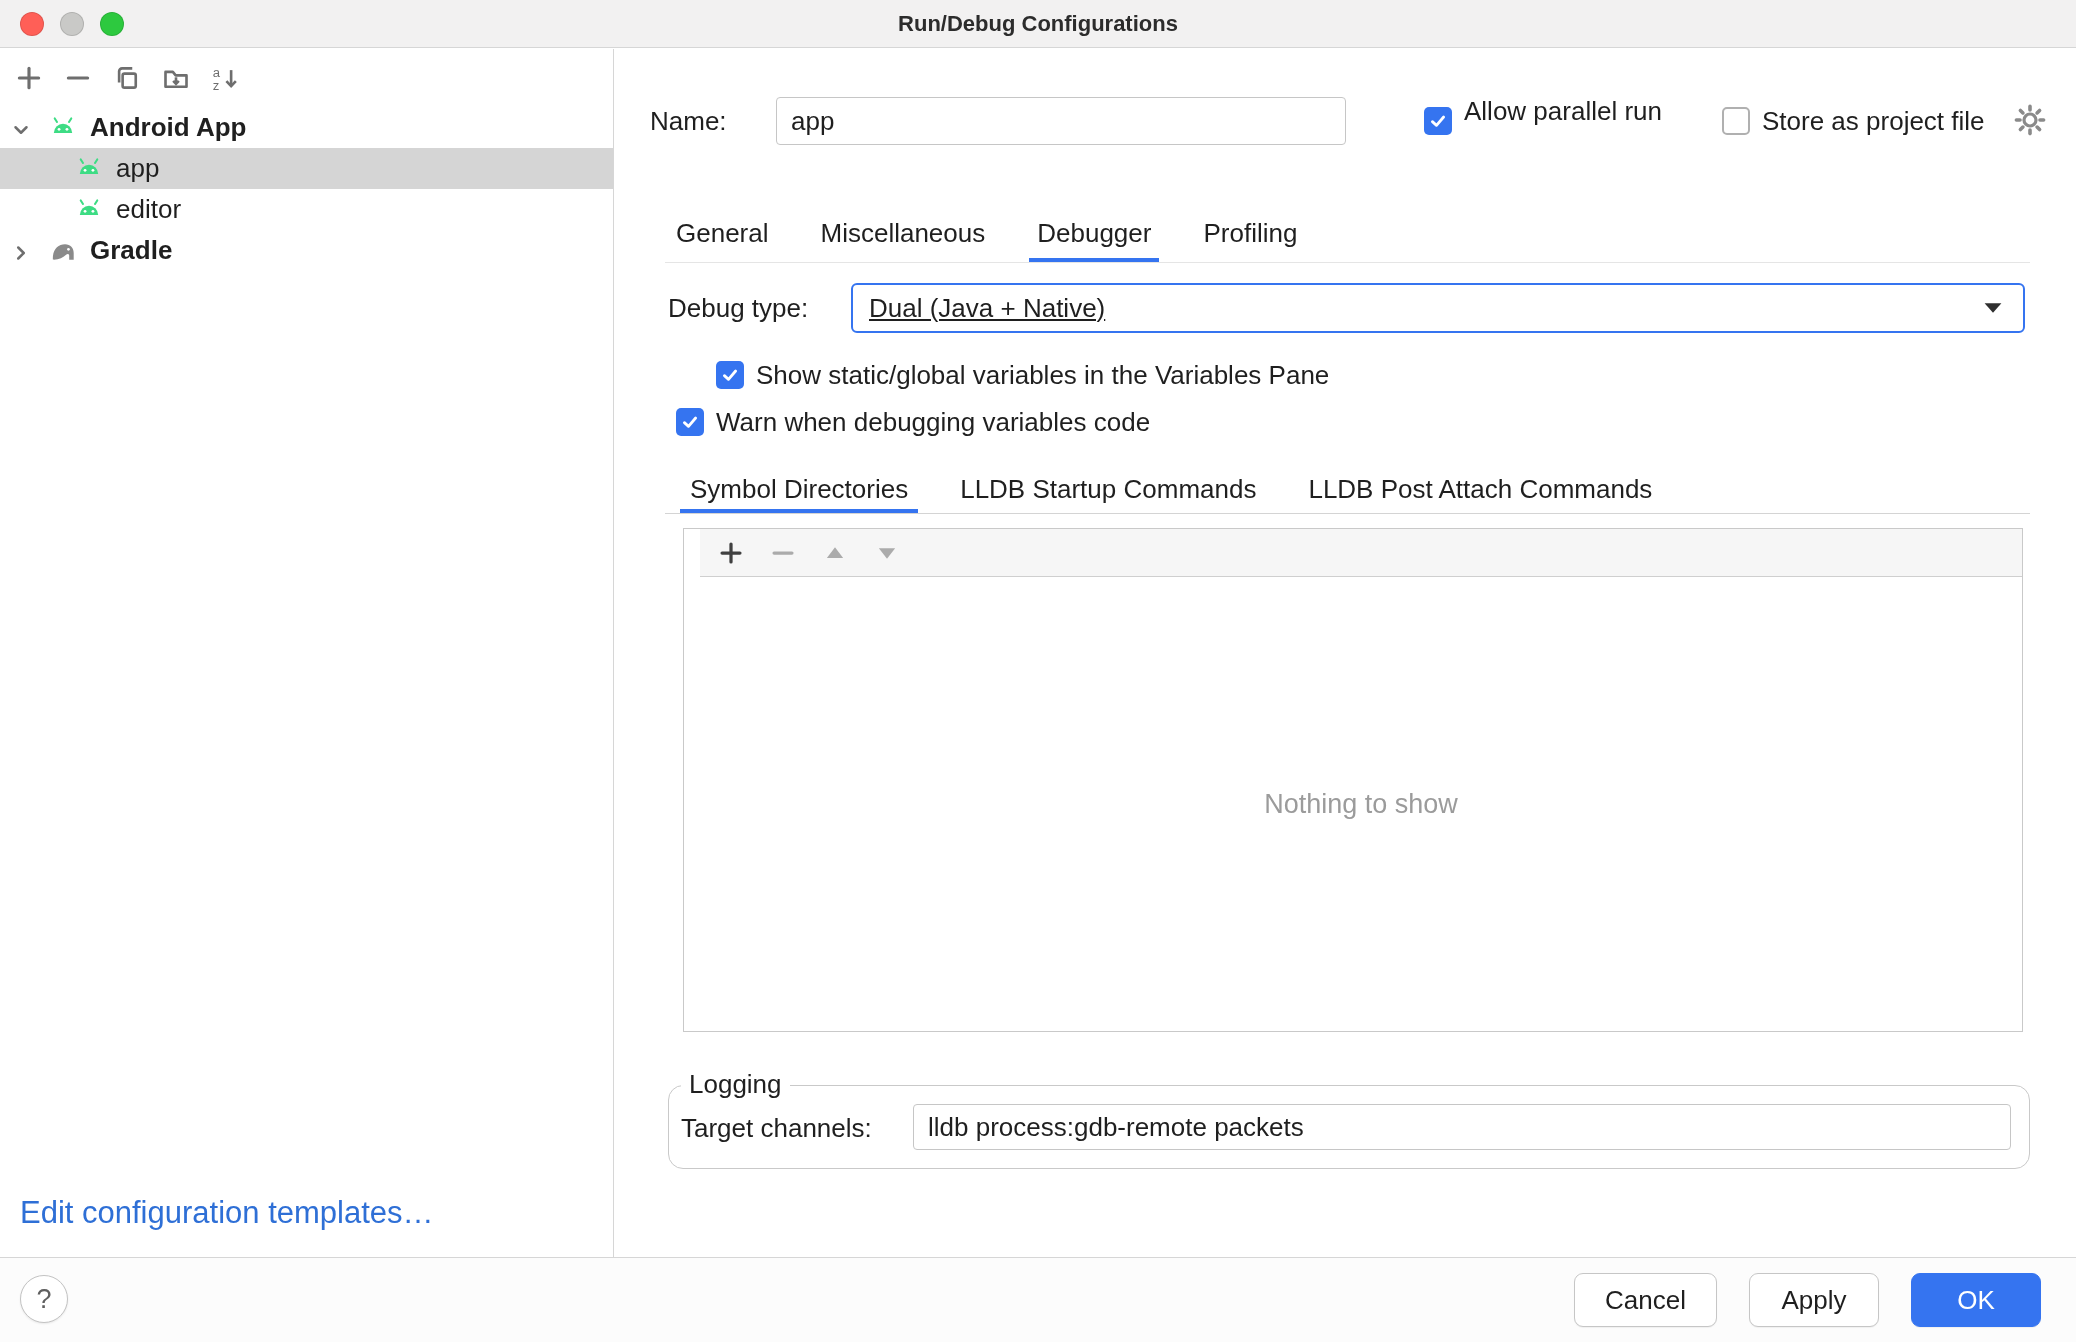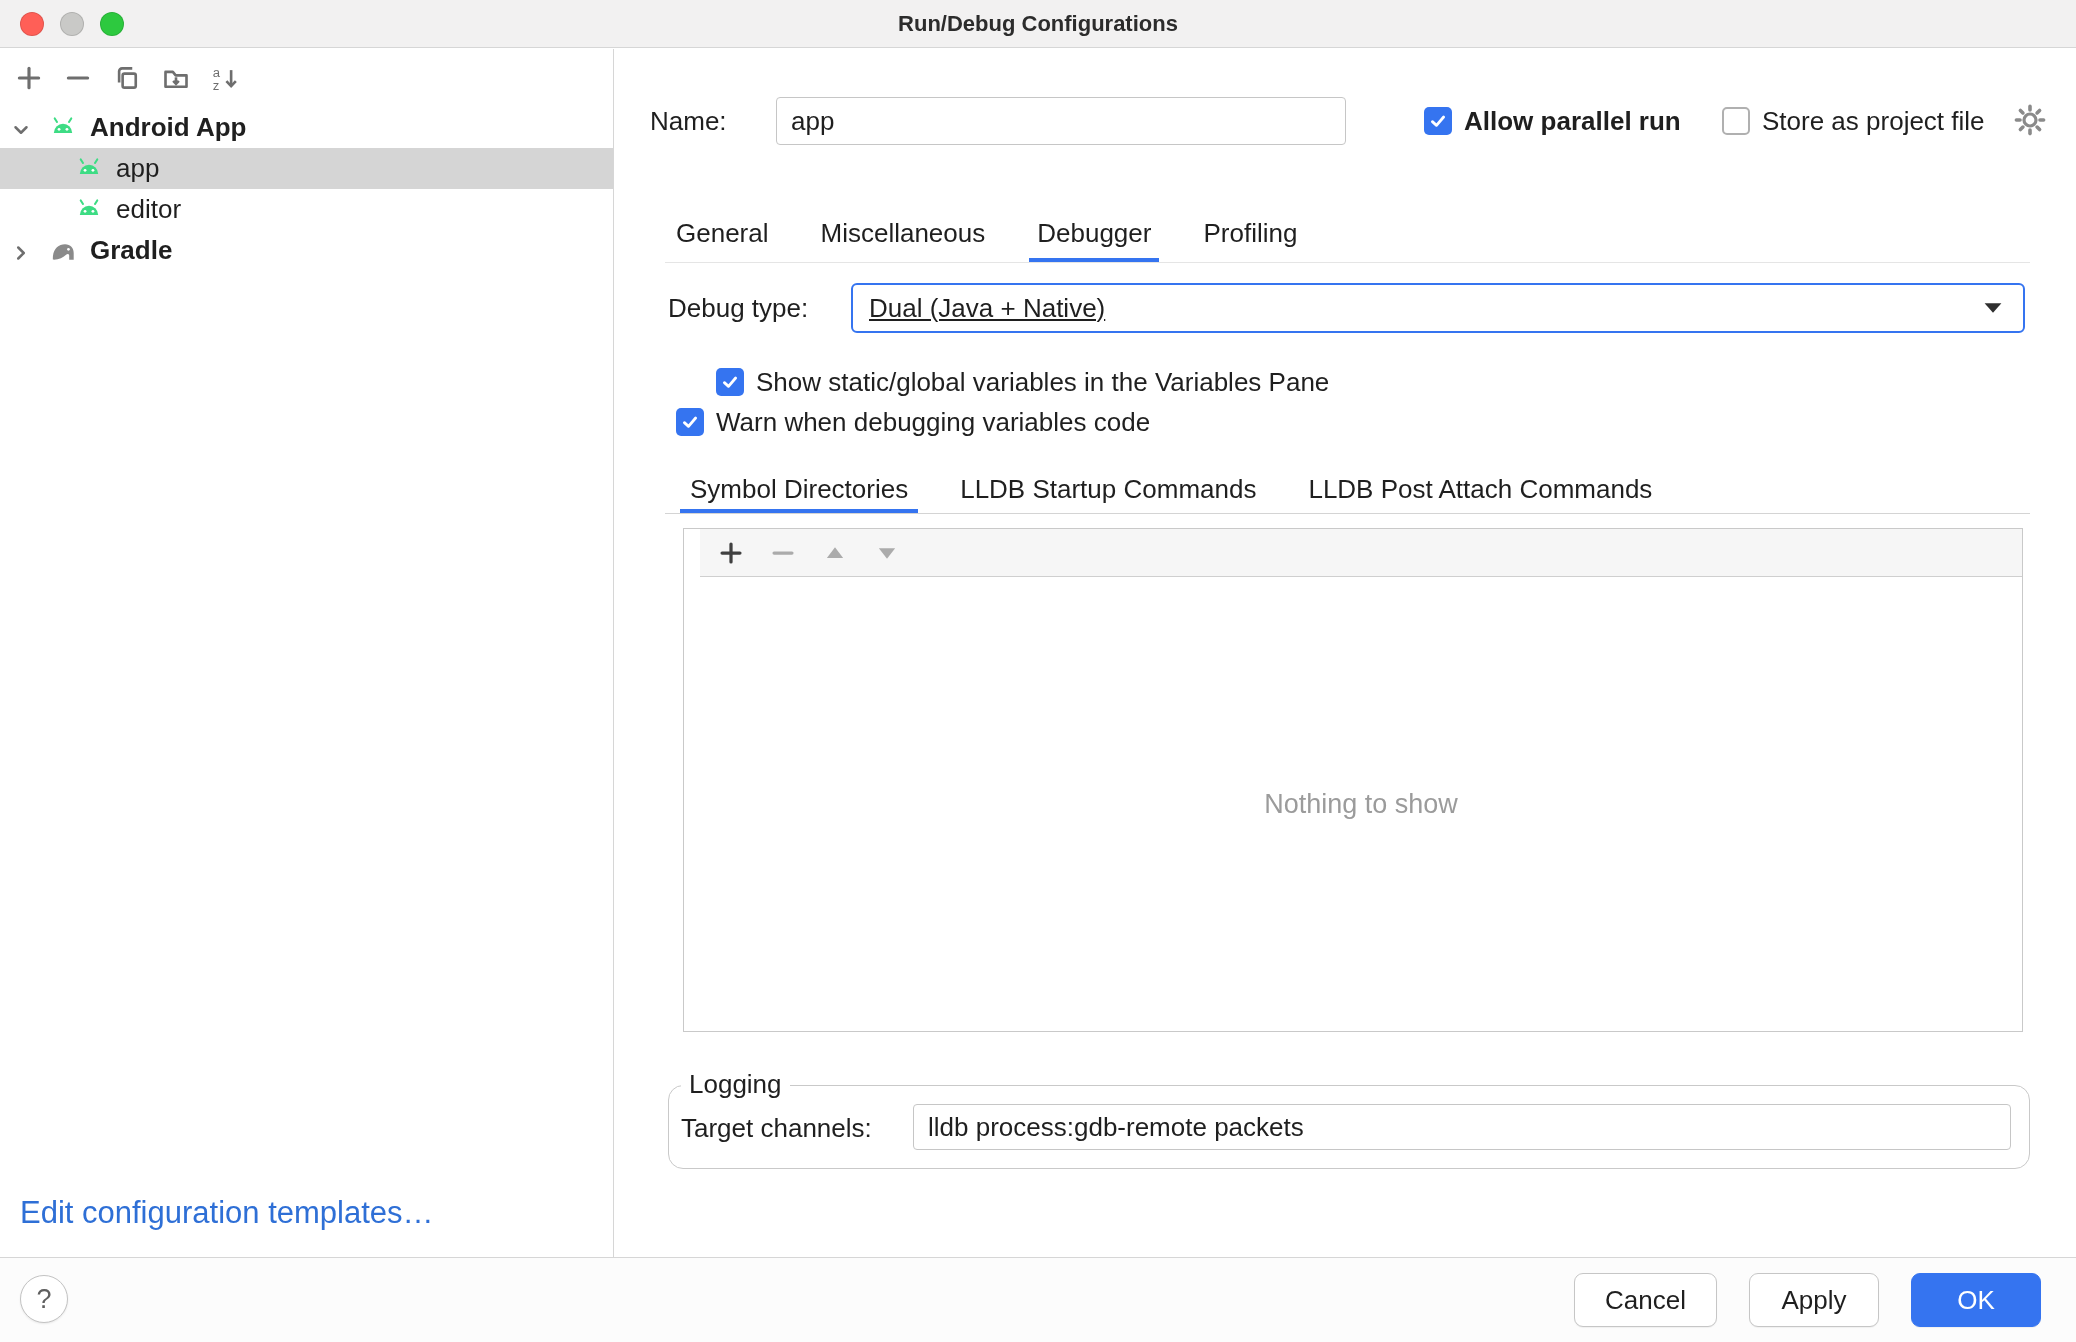--- a/index.html
+++ b/index.html
@@ -50,41 +50,41 @@
     border:1px solid #c6c6c6; border-radius:4px; background:#fff; padding:0 14px; outline:none; }
   .name-input { position:absolute; left:161px; top:48px; width:570px; height:48px; }
 
   .cb { width:28px; height:28px; border-radius:5px; display:inline-flex;
     align-items:center; justify-content:center; flex:0 0 auto; }
   .cb.checked { background:#3574f0; }
   .cb.unchecked { background:#fff; border:2px solid #b0b0b0; }
   .cb svg { width:20px; height:20px; }
 
   .cb-parallel { position:absolute; left:809px; top:58px; }
-  .cb-parallel-label { position:absolute; left:849px; top:58px; height:28px; line-height:28px;font-weight:bold; }
+  .cb-parallel-label { position:absolute; left:849px; top:48px; height:28px; line-height:28px; }
   .cb-store { position:absolute; left:1107px; top:58px; }
   .cb-store-label { position:absolute; left:1147px; top:58px; height:28px; line-height:28px;text-align:right; }
   .gear { position:absolute; left:1399px; top:55px; width:32px; height:32px; }
   .gear svg { width:32px; height:32px; }
 
   .tabs { position:absolute; left:53px; top:159px; height:54px; display:flex; gap:36px; }
   .tab { font-size:26px; line-height:50px; height:54px; padding:0 8px; cursor:default; }
   .tab.active { border-bottom:4px solid #3574f0; }
   .tabs-line { position:absolute; left:50px; right:46px; top:213px; height:1px; background:#e5e5e5; }
 
   .debug-type-label { position:absolute; left:53px; top:234px; height:50px; line-height:50px; }
   .combo { position:absolute; left:236px; top:234px; width:1174px; height:50px;
     border:2px solid #3574f0; border-radius:6px; background:#fff; display:flex;
     align-items:center; padding:0 20px 0 16px; cursor:default; }
   .combo .combo-text { font-size:26px; flex:1 1 auto;text-decoration:underline; }
   .combo .combo-arrow svg { width:20px; height:12px; display:block; }
 
   .opt-row { position:absolute; left:61px; display:flex; align-items:center; gap:12px; height:34px; }
   .opt-row .olbl { font-size:26px; line-height:34px; white-space:nowrap; }
-  .opt-row.r1 { top:316px;padding-left:40px; }
+  .opt-row.r1 { top:309px;padding-left:40px; }
   .opt-row.r2 { top:356px; }
 
   .subtabs { position:absolute; left:65px; top:420px; height:44px; display:flex; gap:32px; }
   .subtab { font-size:26px; line-height:40px; height:44px; padding:0 10px; cursor:default; }
   .subtab.active { border-bottom:4px solid #3574f0; }
   .subtabs-line { position:absolute; left:50px; right:46px; top:464px; height:1px; background:#d4d4d4; }
 
   .sym-table { position:absolute; left:68px; top:479px; width:1340px; height:504px;
     border:1px solid #c9c9c9; background:#fff;padding-left:16px; }
   .table-toolbar { height:48px; background:#f6f6f6; border-bottom:1px solid #cfcfcf;

